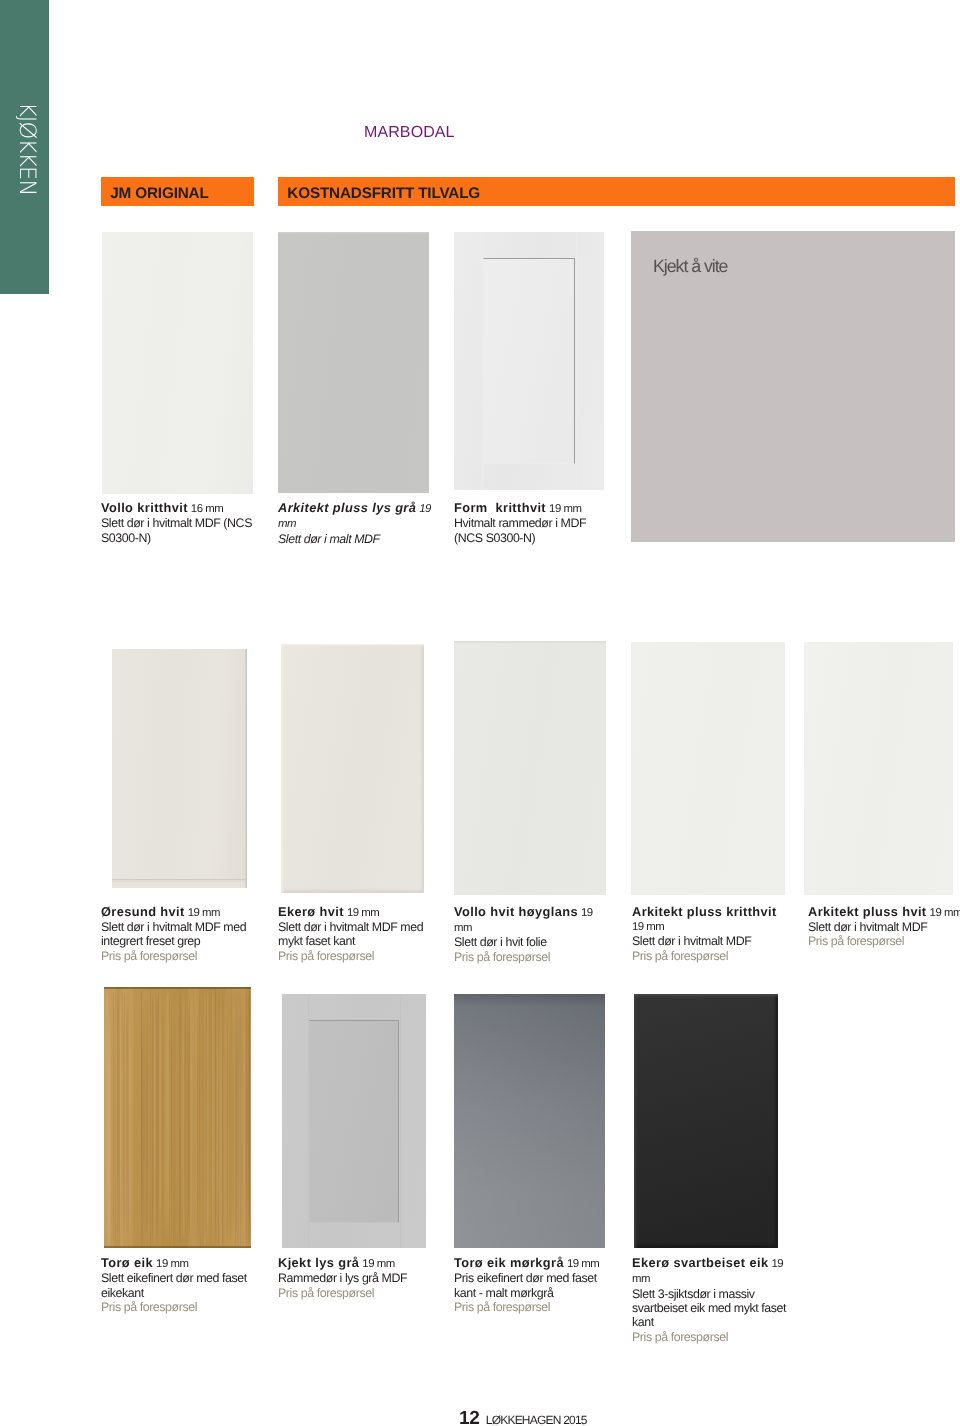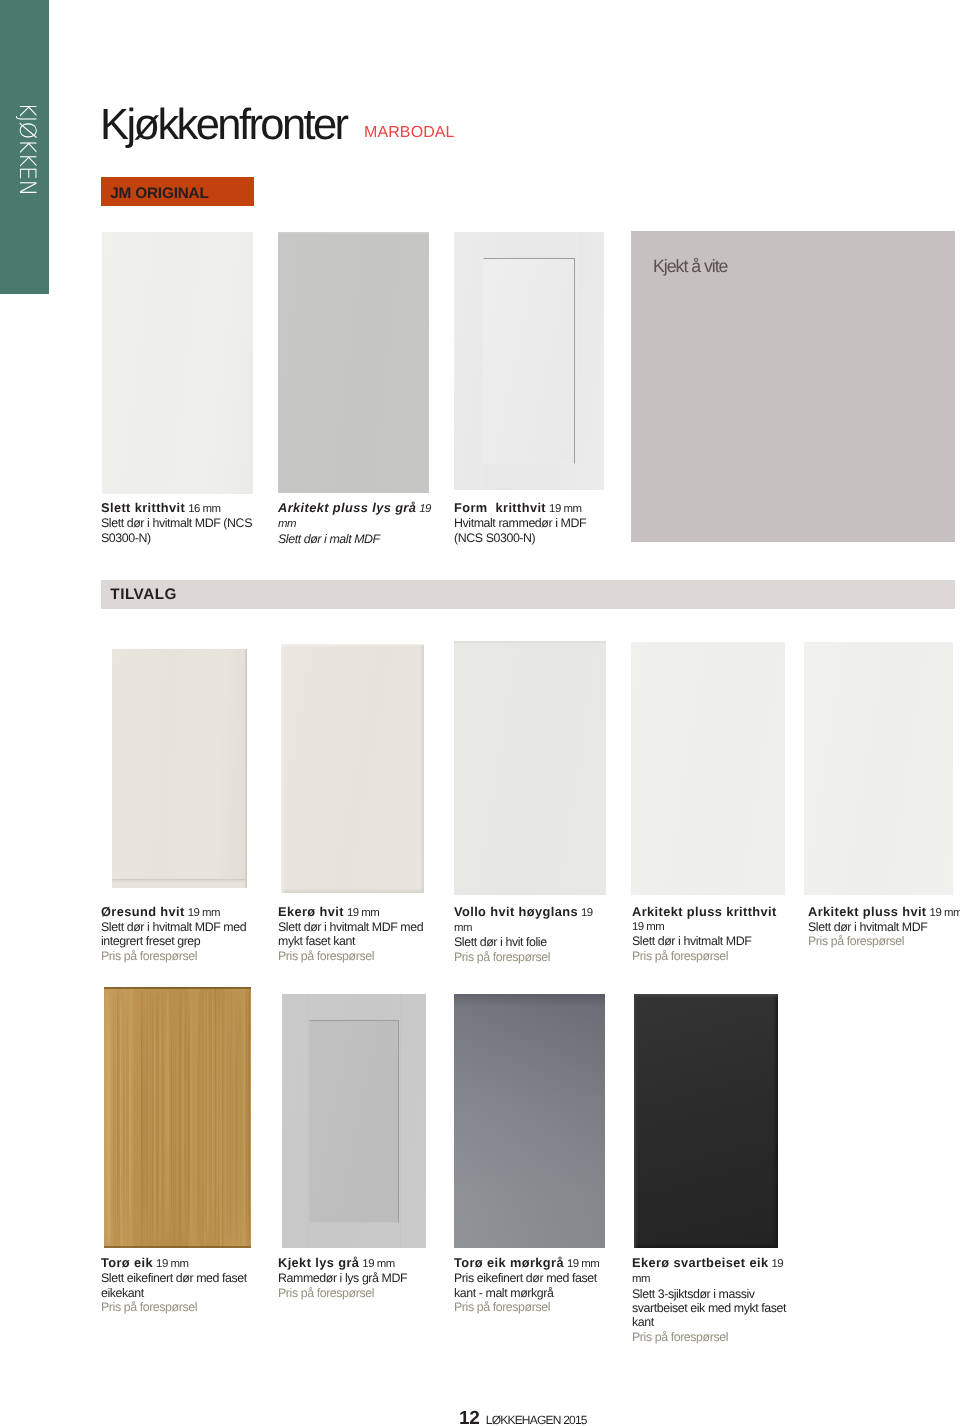--- a/index.html
+++ b/index.html
@@ -8,24 +8,24 @@
   .page{position:absolute;left:0;top:0;width:960px;height:1426px;background:#fff;filter:opacity(100%);}
 
   
   .sidetab{position:absolute;left:0;top:0;width:48.5px;height:293.5px;background:#4a7a6c;}
   .sidetab-label{position:absolute;left:15.4px;top:101.6px;color:#fff;
     font-family:"DejaVu Sans",sans-serif;font-weight:100;font-size:22.5px;letter-spacing:-0.9px;line-height:22.5px;
     writing-mode:vertical-rl;text-orientation:sideways;white-space:nowrap;}
 
   
   .title{position:absolute;left:100px;top:101px;font-size:43.5px;font-weight:400;color:#1a1a1a;letter-spacing:-2.6px;line-height:49px;white-space:nowrap;}
-  .brand{position:absolute;left:364px;top:125px;font-size:16px;font-weight:400;color:#ef4444;letter-spacing:0.1px;line-height:16px;white-space:nowrap;}
-
-  
-  .tab{position:absolute;top:177px;height:28.8px;background:#c2410c;}
+  .brand{position:absolute;left:364px;top:125px;font-size:16px;font-weight:400;color:#701a75;letter-spacing:0.1px;line-height:16px;white-space:nowrap;}
+
+  
+  .tab{position:absolute;top:177px;height:28.8px;background:#f97316;}
   .tab span{position:absolute;left:9.3px;top:7.5px;font-size:15.3px;line-height:18px;font-weight:700;color:#231f20;letter-spacing:-0.18px;}
   .tab1{left:101px;width:153px;}
   .tab2{left:278px;width:677px;}
 
   
   .infobox{position:absolute;left:631px;top:231px;width:324px;height:311px;background:#c6c0c0;}
   .infobox h3{position:absolute;left:22px;top:26px;margin:0;font-size:17.8px;line-height:18px;font-weight:400;color:#595150;letter-spacing:-1.05px;}
   .infobox p{position:absolute;left:22px;top:61px;width:279px;margin:0;font-size:11.4px;line-height:14.85px;letter-spacing:-0.27px;color:#231f20;}
 
   
@@ -64,40 +64,39 @@
 </style>
 </head>
 <body>
 
 <div class="page">
 
   <div class="sidetab">
     <div class="sidetab-label">KJØKKEN</div>
   </div>
 
-  <div class="title">Kjøkkenfronter</div>
   <div class="brand">MARBODAL</div>
 
   <div class="tab tab1">
       <span>JM ORIGINAL</span>
     </div>
+  <div class="tab tab2">
+      <span>KOSTNADSFRITT TILVALG</span>
+    </div>
 
   <div class="infobox">
     <h3>Kjekt å vite</h3>
   </div>
 
-  <div class="secbar">
-      <span>TILVALG</span>
-    </div>
 
   <div id="products">
       <div class="door" style="left: 101.6px; top: 231.5px; width: 151.7px; height: 262.5px;">
         <div class="d-flat" style="background:linear-gradient(97deg,#f0f1ec 0%,#eeefea 38%,#eff0eb 72%,#ebece7 100%)"></div>
       </div>
-      <div class="cell cap" style="left: 101px; top: 501px; width: 155px;"><b>Slett kritthvit</b> <span class="sz">16 mm</span><br><span>Slett dør i hvitmalt MDF (NCS S0300-N)</span></div>
+      <div class="cell cap" style="left: 101px; top: 501px; width: 155px;"><b>Vollo kritthvit</b> <span class="sz">16 mm</span><br><span>Slett dør i hvitmalt MDF (NCS S0300-N)</span></div>
       <div class="door" style="left: 278.3px; top: 231.5px; width: 151.1px; height: 261.8px;">
         <div class="d-flat" style="background:linear-gradient(97deg,#c7c7c5 0%,#c5c5c3 55%,#c6c6c4 100%)"></div>
         <div class="d-edge" style="top:0;height:2px;background:linear-gradient(#d1d1cf,#c8c8c6)"></div>
       </div>
       <div class="cell cap" style="left: 278px; top: 501px; width: 155px; font-style: italic;"><b>Arkitekt pluss lys grå</b> <span class="sz">19 mm</span><br><span>Slett dør i malt MDF</span></div>
       <div class="door" style="left: 454.3px; top: 231.8px; width: 149.5px; height: 258.3px;">
         <div class="d-flat" style="background:linear-gradient(99deg,#ececec 0%,#e7e7e7 48%,#ececec 100%)"></div>
         <div class="sk-styleline" style="left:18.3%;background:#ececec"></div>
         <div class="sk-styleline" style="left:81.6%;background:#ececec"></div>
         <div class="sk-panel" style="background:linear-gradient(102deg,#eeeeee,#e9e9e9);border-top:1px solid #9d9d9b;border-right:1px solid #9d9d9b;border-left:1px solid #ececec;border-bottom:1px solid #ececec;"></div>

